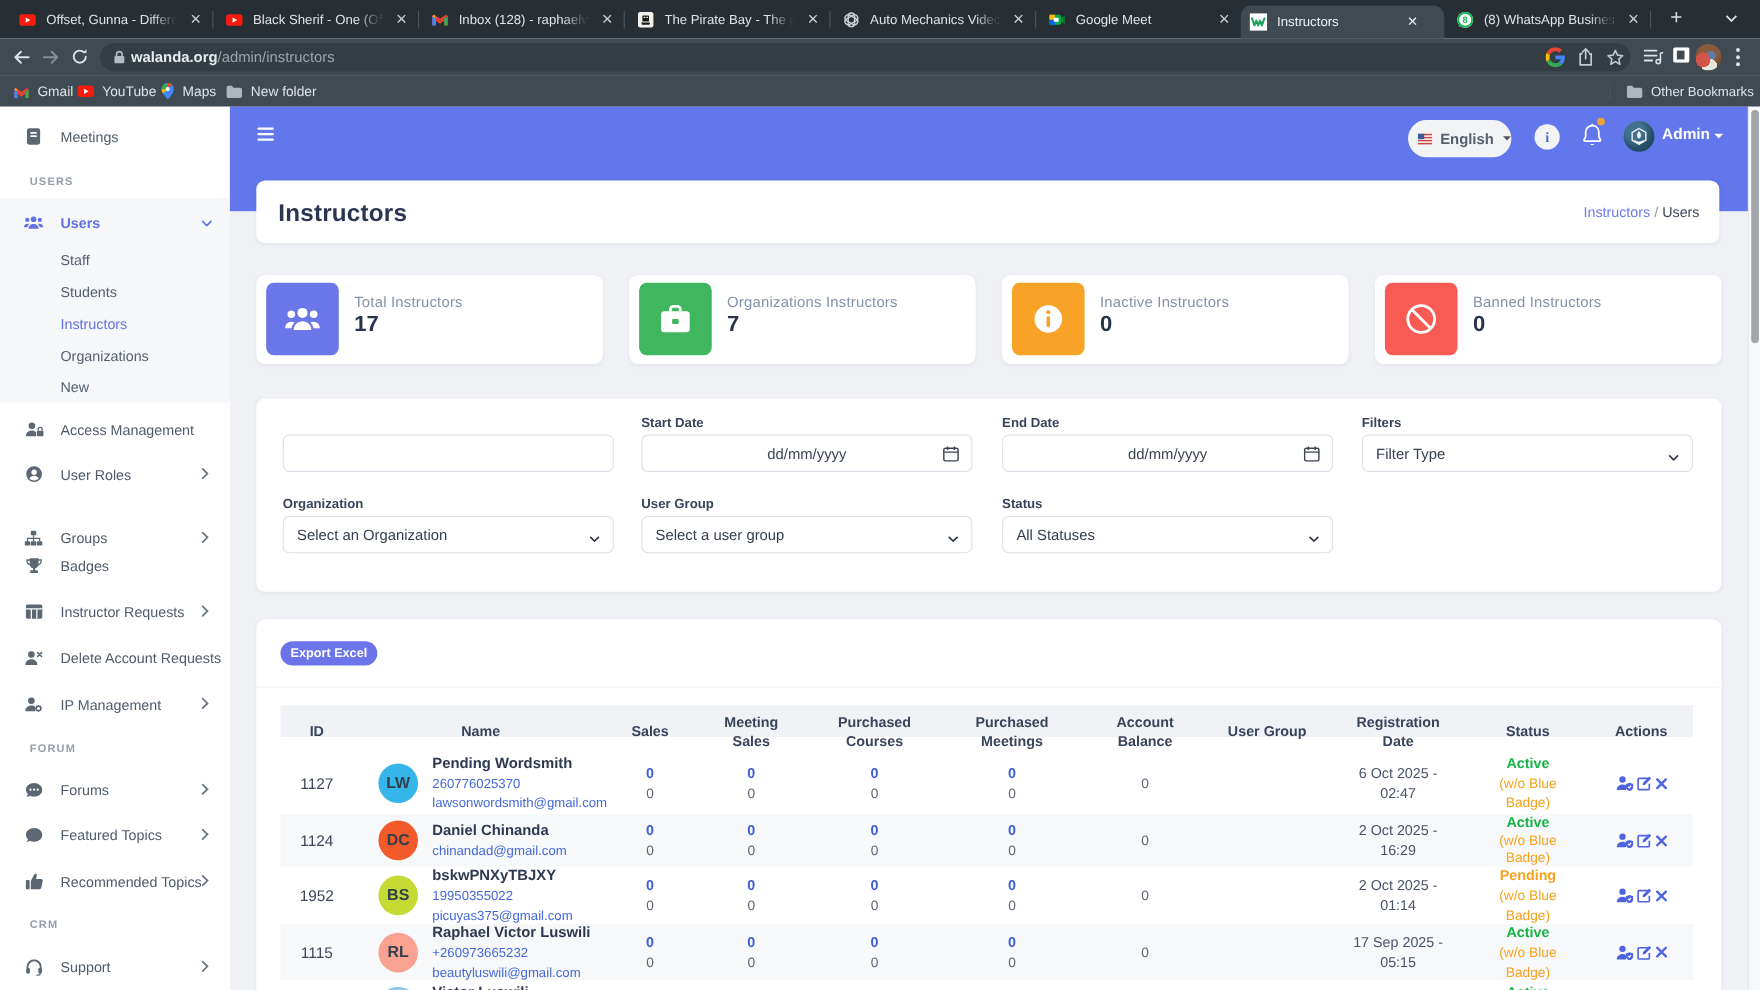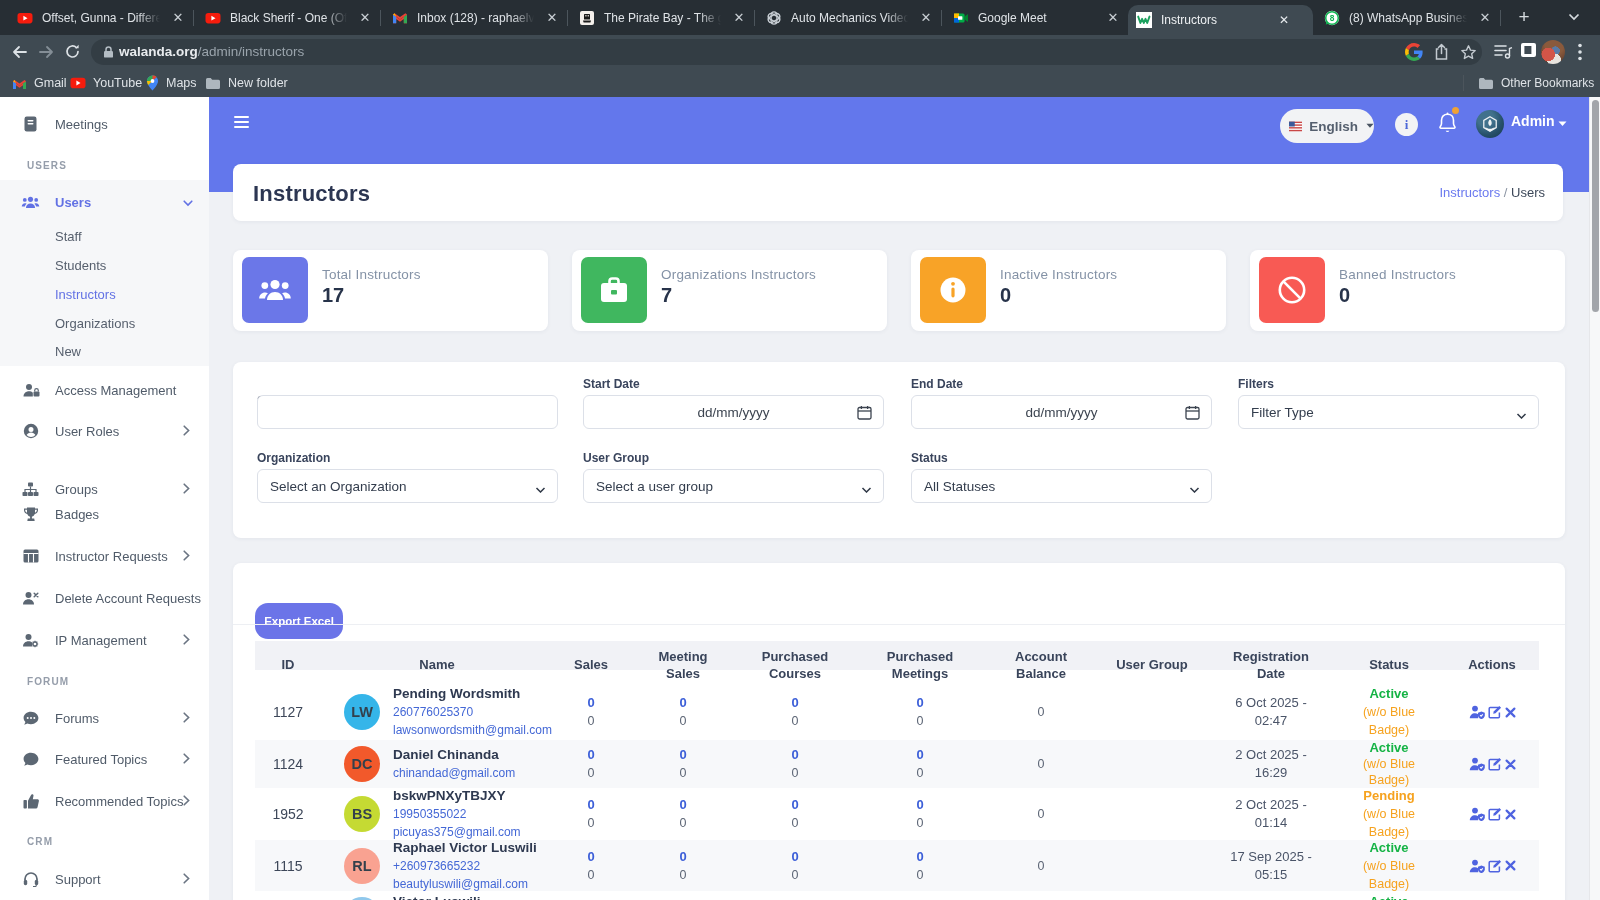--- a/index.html
+++ b/index.html
@@ -52,21 +52,21 @@
 #filtercard { left:233px; top:362px; width:1332px; height:176px; }
 .flabel { position:absolute; font-size:12px; font-weight:bold; color:#39445c; }
 .finput { position:absolute; width:301px; height:34px; background:#fff; border:1px solid #dce0e8; border-radius:6px; font-size:13.5px; color:#333d4d; }
 .fsel { display:flex; align-items:center; padding-left:12px; }
 .fsel .chev { position:absolute; right:11px; top:10px; }
 .fdate { display:flex; align-items:center; justify-content:center; color:#3c4450; }
 .fdate svg { position:absolute; right:11px; top:9px; }
 #showresults { position:absolute; left:1005px; top:108px; width:303px; height:33px; background:#6273e9; border-radius:6px; color:#fff; font-size:12.5px; font-weight:bold; display:flex; align-items:center; justify-content:center; }
 
 #tablecard { left:233px; top:563px; width:1332px; height:400px; border-radius:8px 8px 0 0; }
-#exportbtn { position:absolute; left:22px; top:20px; width:88px; height:36px; background:#6b74e8; border-radius:13px; color:#fff; font-size:11.5px; font-weight:bold; display:flex; align-items:center; justify-content:center;margin-top:20px; }
+#exportbtn { position:absolute; left:22px; top:20px; width:88px; height:22px; background:#6b74e8; border-radius:13px; color:#fff; font-size:11.5px; font-weight:bold; display:flex; align-items:center; justify-content:center; }
 #tabledivider { position:absolute; left:0px; top:61px; width:1332px; height:1px; background:#edeff3; }
 #thead { position:absolute; left:22px; top:78px; width:1284px; height:29px; background:#f1f2f6; }
 .th { position:absolute; font-size:13px; font-weight:bold; color:#39445a; text-align:center; line-height:17px; }
 .trow { position:absolute; left:22px; width:1284px; }
 .cell { position:absolute; top:0; height:100%; text-align:center; line-height:18px; font-size:13px; }
 .mid { position:relative; top:50%; transform:translateY(-50%); }
 .cid { left:0; width:66px; color:#3d4759; font-size:14px; }
 .cbal { left:747px; width:78px; color:#5c6575; font-size:12.5px; }
 .cdate { left:962px; width:108px; color:#4a5468; }
 .cstat { left:1088px; width:92px; line-height:18px; }

